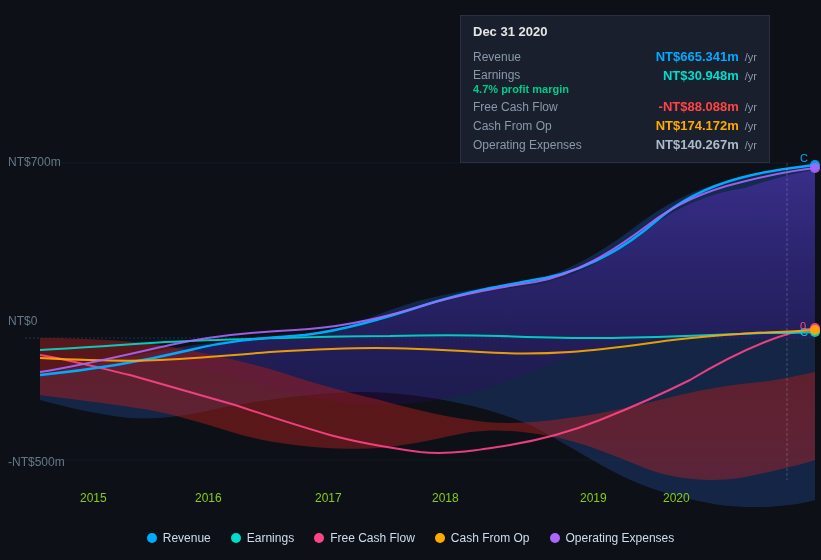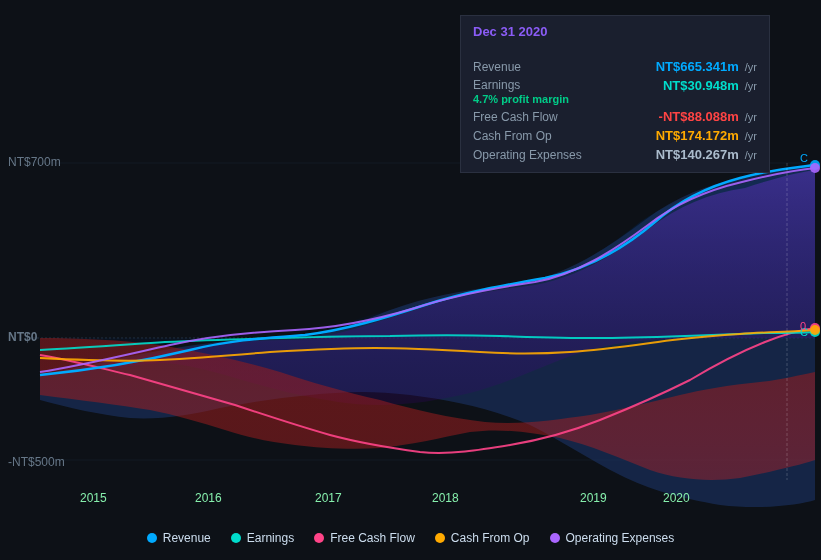--- a/index.html
+++ b/index.html
@@ -25,24 +25,24 @@
       top: 15px;
       left: 460px;
       background: #1a1f2e;
       border: 1px solid #2a3040;
       padding: 8px 12px;
       z-index: 10;
       min-width: 310px;
     }
 
     .tooltip-date {
-      color: #8b5cf6;
+      color: #e5e5e5;
       font-size: 13px;
       font-weight: bold;
-      margin-bottom: 18px;
+      margin-bottom: 8px;
     }
 
     .tooltip-row {
       display: flex;
       justify-content: space-between;
       align-items: baseline;
       padding: 2px 0;
       font-size: 12px;
     }
 
@@ -84,21 +84,21 @@
     .y-label {
       position: absolute;
       color: #667788;
       font-size: 12px;
       left: 8px;
     }
 
     
     .x-label {
       position: absolute;
-      color: #86efac;
+      color: #84cc16;
       font-size: 12px;
       bottom: 55px;
     }
 
     
     .legend {
       position: absolute;
       bottom: 15px;
       left: 0;
       right: 0;
@@ -192,21 +192,21 @@
     <circle cx="815" cy="328" r="5" fill="#ff4488" opacity="0.9"></circle>
     <circle cx="815" cy="330" r="5" fill="#ffaa00" opacity="0.9"></circle>
     <circle cx="815" cy="168" r="5" fill="#aa66ff" opacity="0.9"></circle>
 
     <text x="800" y="162" fill="#00aaff" font-size="11" text-anchor="start">C</text>
     <text x="800" y="336" fill="#00ddcc" font-size="11" text-anchor="start">C</text>
     <text x="800" y="330" fill="#ff4488" font-size="11" text-anchor="start">0</text>
   </svg>
 
   <div class="y-label" style="top: 155px;">NT$700m</div>
-  <div class="y-label" style="top: 330px; font-weight: bold;">NT$0</div>
+  <div class="y-label" style="top: 314px;">NT$0</div>
   <div class="y-label" style="top: 455px;">-NT$500m</div>
 
   <div class="x-label" style="left: 80px;">2015</div>
   <div class="x-label" style="left: 195px;">2016</div>
   <div class="x-label" style="left: 315px;">2017</div>
   <div class="x-label" style="left: 432px;">2018</div>
   <div class="x-label" style="left: 560px; margin-left: 20px;">2019</div>
   <div class="x-label" style="left: 663px;">2020</div>
 
   <div class="tooltip-box">

